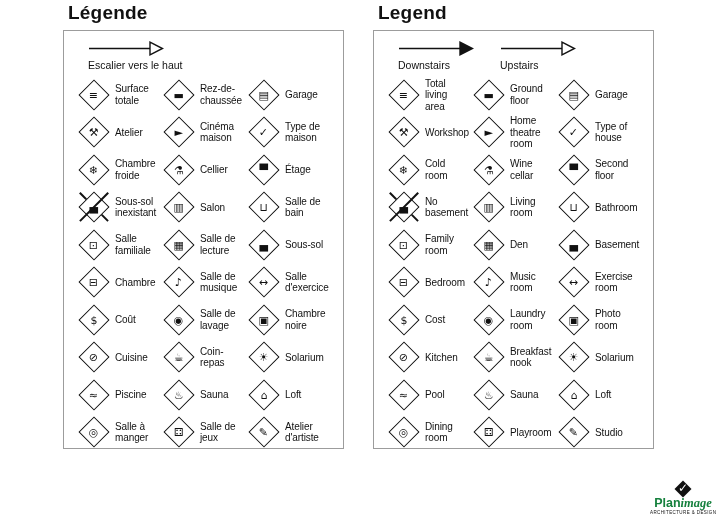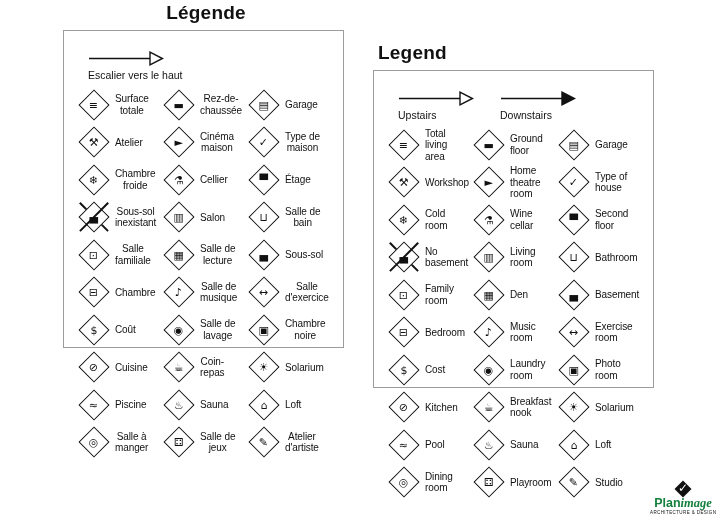--- a/index.html
+++ b/index.html
@@ -1,24 +1,24 @@
 <!DOCTYPE html>
 <html><head>
 <meta charset="utf-8">
 <style>
   html,body { margin:0; padding:0; background:#fff; }
   .page {
     position:relative; width:720px; height:523px; background:#ffffff;
     font-family:"Liberation Sans", sans-serif; color:#111; overflow:hidden;
   }
   .panel-wrap { position:absolute; top:2px; width:281px; }
-  .panel-fr { left:63px;text-align:center; }
-  .panel-en { left:373px;margin-top:40px; }
+  .panel-fr { left:63px; }
+  .panel-en { left:373px; }
   .panel-title { font-size:19px; font-weight:bold; letter-spacing:.2px; margin:0 0 6px 5px; height:22px; }
-  .panel-box { border:1px solid #9c9c9c; height:318px; box-sizing:border-box; padding-top:20px; background:#fff; }
+  .panel-box { border:1px solid #9c9c9c; height:419px; box-sizing:border-box; padding-top:10px; background:#fff; }
   .arrows { display:flex; gap:26px; padding-left:24px; }
   .arrow-group { display:flex; flex-direction:column; }
   .arrow-label { font-size:10.5px; margin-top:3px; white-space:nowrap; }
   .grid { display:grid; grid-template-columns:85px 85px 80px; grid-auto-rows:37.5px; margin:5px 0 0 15px; align-items:center; }
   .item { display:flex; align-items:center; gap:6px; }
   .icon-wrap { position:relative; width:30px; height:30px; flex:0 0 30px; display:flex; align-items:center; justify-content:center; }
   .diamond {
     width:20px; height:20px; border:1.2px solid #111; background:#fff;
     transform:rotate(45deg); display:flex; align-items:center; justify-content:center;
   }
@@ -320,30 +320,30 @@
     </div>
   </div>
 
   <div class="panel-wrap panel-en">
     <div class="panel-title">Legend</div>
     <div class="panel-box">
       <div class="arrows">
             <div class="arrow-group">
               <svg width="76" height="15" viewBox="0 0 76 15">
                 <line x1="1" y1="7.5" x2="62" y2="7.5" stroke="#111" stroke-width="1.6"></line>
+                <polygon points="62,1.2 74.5,7.5 62,13.8" fill="#111" stroke="#111" stroke-width="1.4"></polygon>
+              </svg>
+              <span class="arrow-label">Downstairs</span>
+            </div>
+            <div class="arrow-group">
+              <svg width="76" height="15" viewBox="0 0 76 15">
+                <line x1="1" y1="7.5" x2="62" y2="7.5" stroke="#111" stroke-width="1.6"></line>
                 <polygon points="62,1.2 74.5,7.5 62,13.8" fill="#fff" stroke="#111" stroke-width="1.4"></polygon>
               </svg>
               <span class="arrow-label">Upstairs</span>
-            </div>
-            <div class="arrow-group">
-              <svg width="76" height="15" viewBox="0 0 76 15">
-                <line x1="1" y1="7.5" x2="62" y2="7.5" stroke="#111" stroke-width="1.6"></line>
-                <polygon points="62,1.2 74.5,7.5 62,13.8" fill="#111" stroke="#111" stroke-width="1.4"></polygon>
-              </svg>
-              <span class="arrow-label">Downstairs</span>
             </div>
           </div>
       <div class="grid">
             <div class="item">
               <span class="icon-wrap">
                 <span class="diamond">
                   <span class="glyph">≡</span>
                 </span>
               </span>
               <span class="item-label">Total

